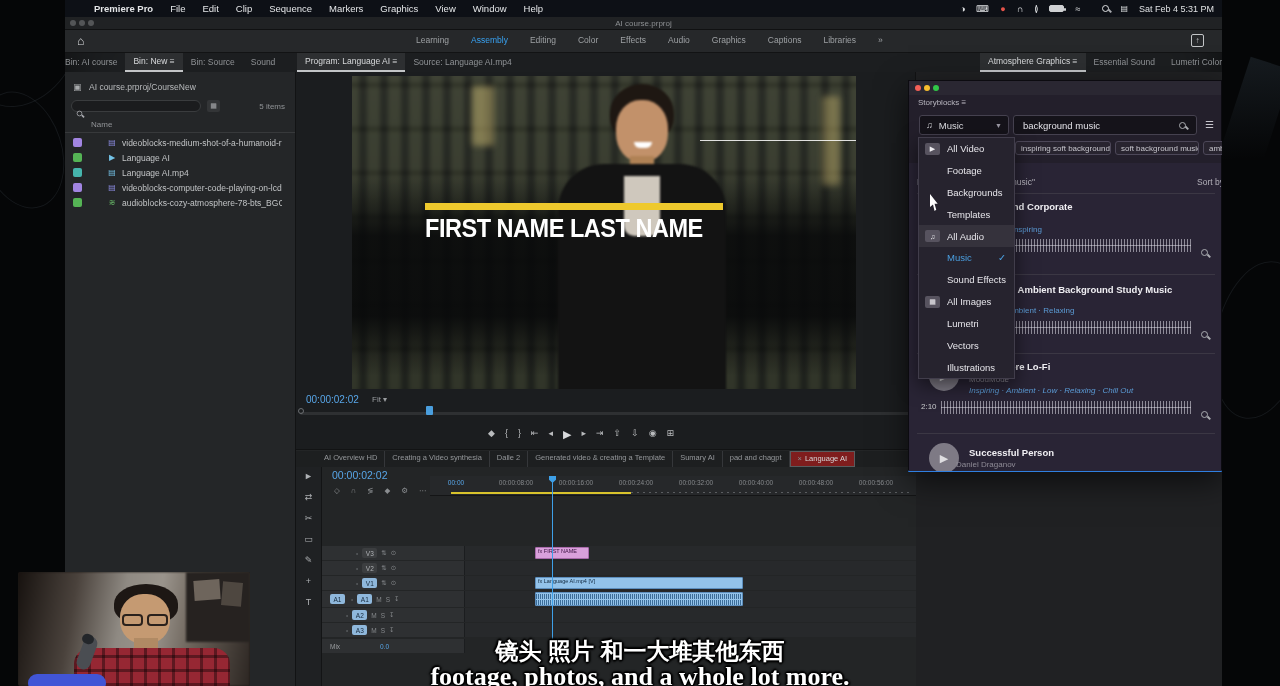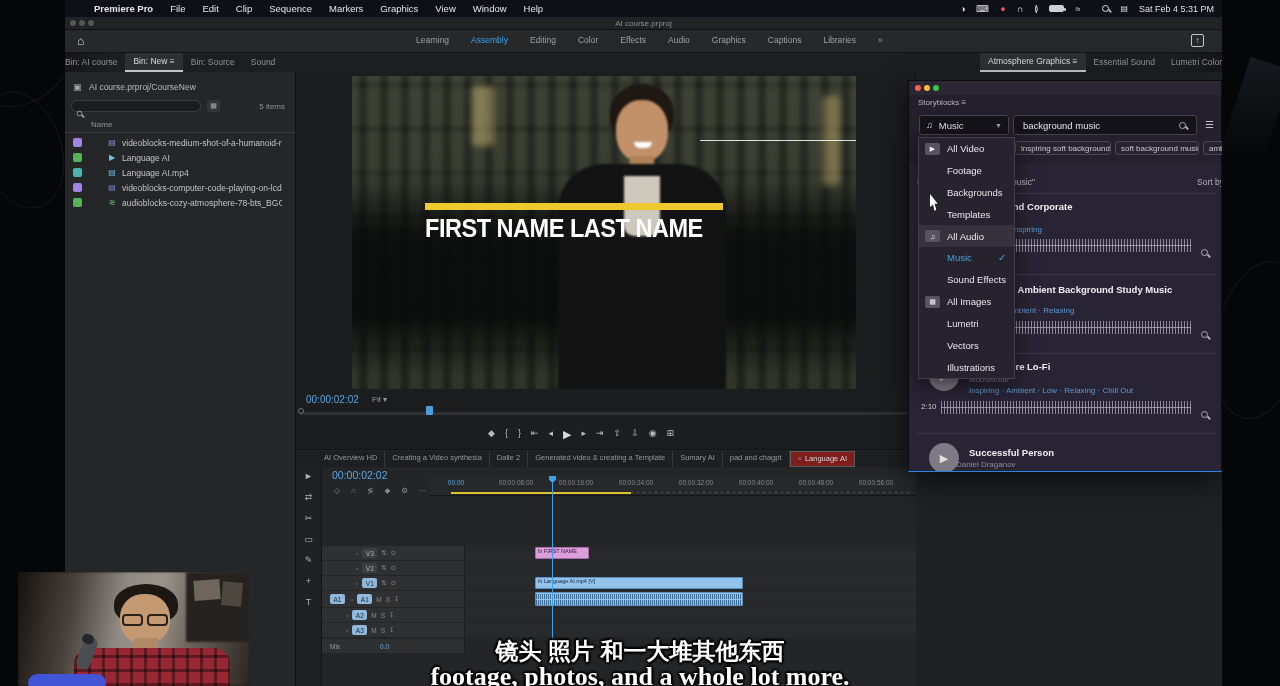--- a/index.html
+++ b/index.html
@@ -156,20 +156,24 @@
       </div>
       <span class="ab" style="right:18px;top:4px;width:13px;height:13px;border:1px solid #c3c5c7;border-radius:2px;color:#c3c5c7;font-size:8px;text-align:center;line-height:12px;">↑</span>
     </div>
 
     <div class="ptabs" style="left:-8px;width:238px;">
       <span class="ptab tx">Bin: AI course</span>
       <span class="ptab active tx"><span>Bin: New</span> <span>≡</span></span>
       <span class="ptab tx">Bin: Source</span>
       <span class="ptab tx">Sound</span>
     </div>
+    <div class="ptabs" style="left:232px;width:390px;">
+      <span class="ptab active tx"><span>Program: Language AI</span> <span>≡</span></span>
+      <span class="ptab tx">Source: Language AI.mp4</span>
+    </div>
     <div class="ptabs" style="left:915px;width:242px;">
       <span class="ptab active tx"><span>Atmosphere Graphics</span> <span>≡</span></span>
       <span class="ptab tx">Essential Sound</span>
       <span class="ptab tx">Lumetri Color</span>
       <span class="ptab tx">»</span>
     </div>
 
     <div class="panel" style="left:0;top:72px;width:231px;height:614px;border-right:1px solid #121314;">
       <span class="ab" style="left:8px;top:10px;font-size:9px;color:#a9abad;">▣</span>
       <span class="ab tx" style="left:24px;top:10px;font-size:8.5px;color:#b8babc;">AI course.prproj/CourseNew</span>
@@ -436,21 +440,21 @@
         <span class="ab tx sb-title" style="left:60px;top:121px;">Timelapse Ambient Background Study Music</span>
         <span class="ab tx sb-artist" style="left:60px;top:134px;"></span>
         <span class="ab tx sb-tags" style="left:60px;top:143px;">Studying · Ambient · Relaxing</span>
         <div class="wave" style="left:32px;top:158px;width:250px;"></div>
         <span class="ab" style="left:292px;top:161px;"><span class="mag"></span></span>
         <div class="sb-div" style="top:190px;"></div>
 
         <div class="playbtn" style="left:20px;top:198px;">▶</div>
         <span class="ab tx sb-title" style="left:60px;top:198px;">Atmosphere Lo-Fi</span>
         <span class="ab tx sb-artist" style="left:60px;top:212px;">MoodMode</span>
-        <span class="ab tx sb-tags" style="left:60px;top:223px;">Inspiring · Ambient · Low · Relaxing · Chill Out</span>
+        <span class="ab tx sb-tags" style="left:60px;top:223px;font-style:italic;">Inspiring · Ambient · Low · Relaxing · Chill Out</span>
         <span class="ab tx" style="left:12px;top:239px;font-size:8px;color:#c7c5cе;">2:10</span>
         <div class="wave" style="left:32px;top:238px;width:250px;"></div>
         <span class="ab" style="left:292px;top:241px;"><span class="mag"></span></span>
         <div class="sb-div" style="top:270px;"></div>
 
         <div class="playbtn" style="left:20px;top:280px;">▶</div>
         <span class="ab tx sb-title" style="left:60px;top:284px;">Successful Person</span>
         <span class="ab tx sb-artist" style="left:47px;top:297px;">Daniel Draganov</span>
       </div>
 

